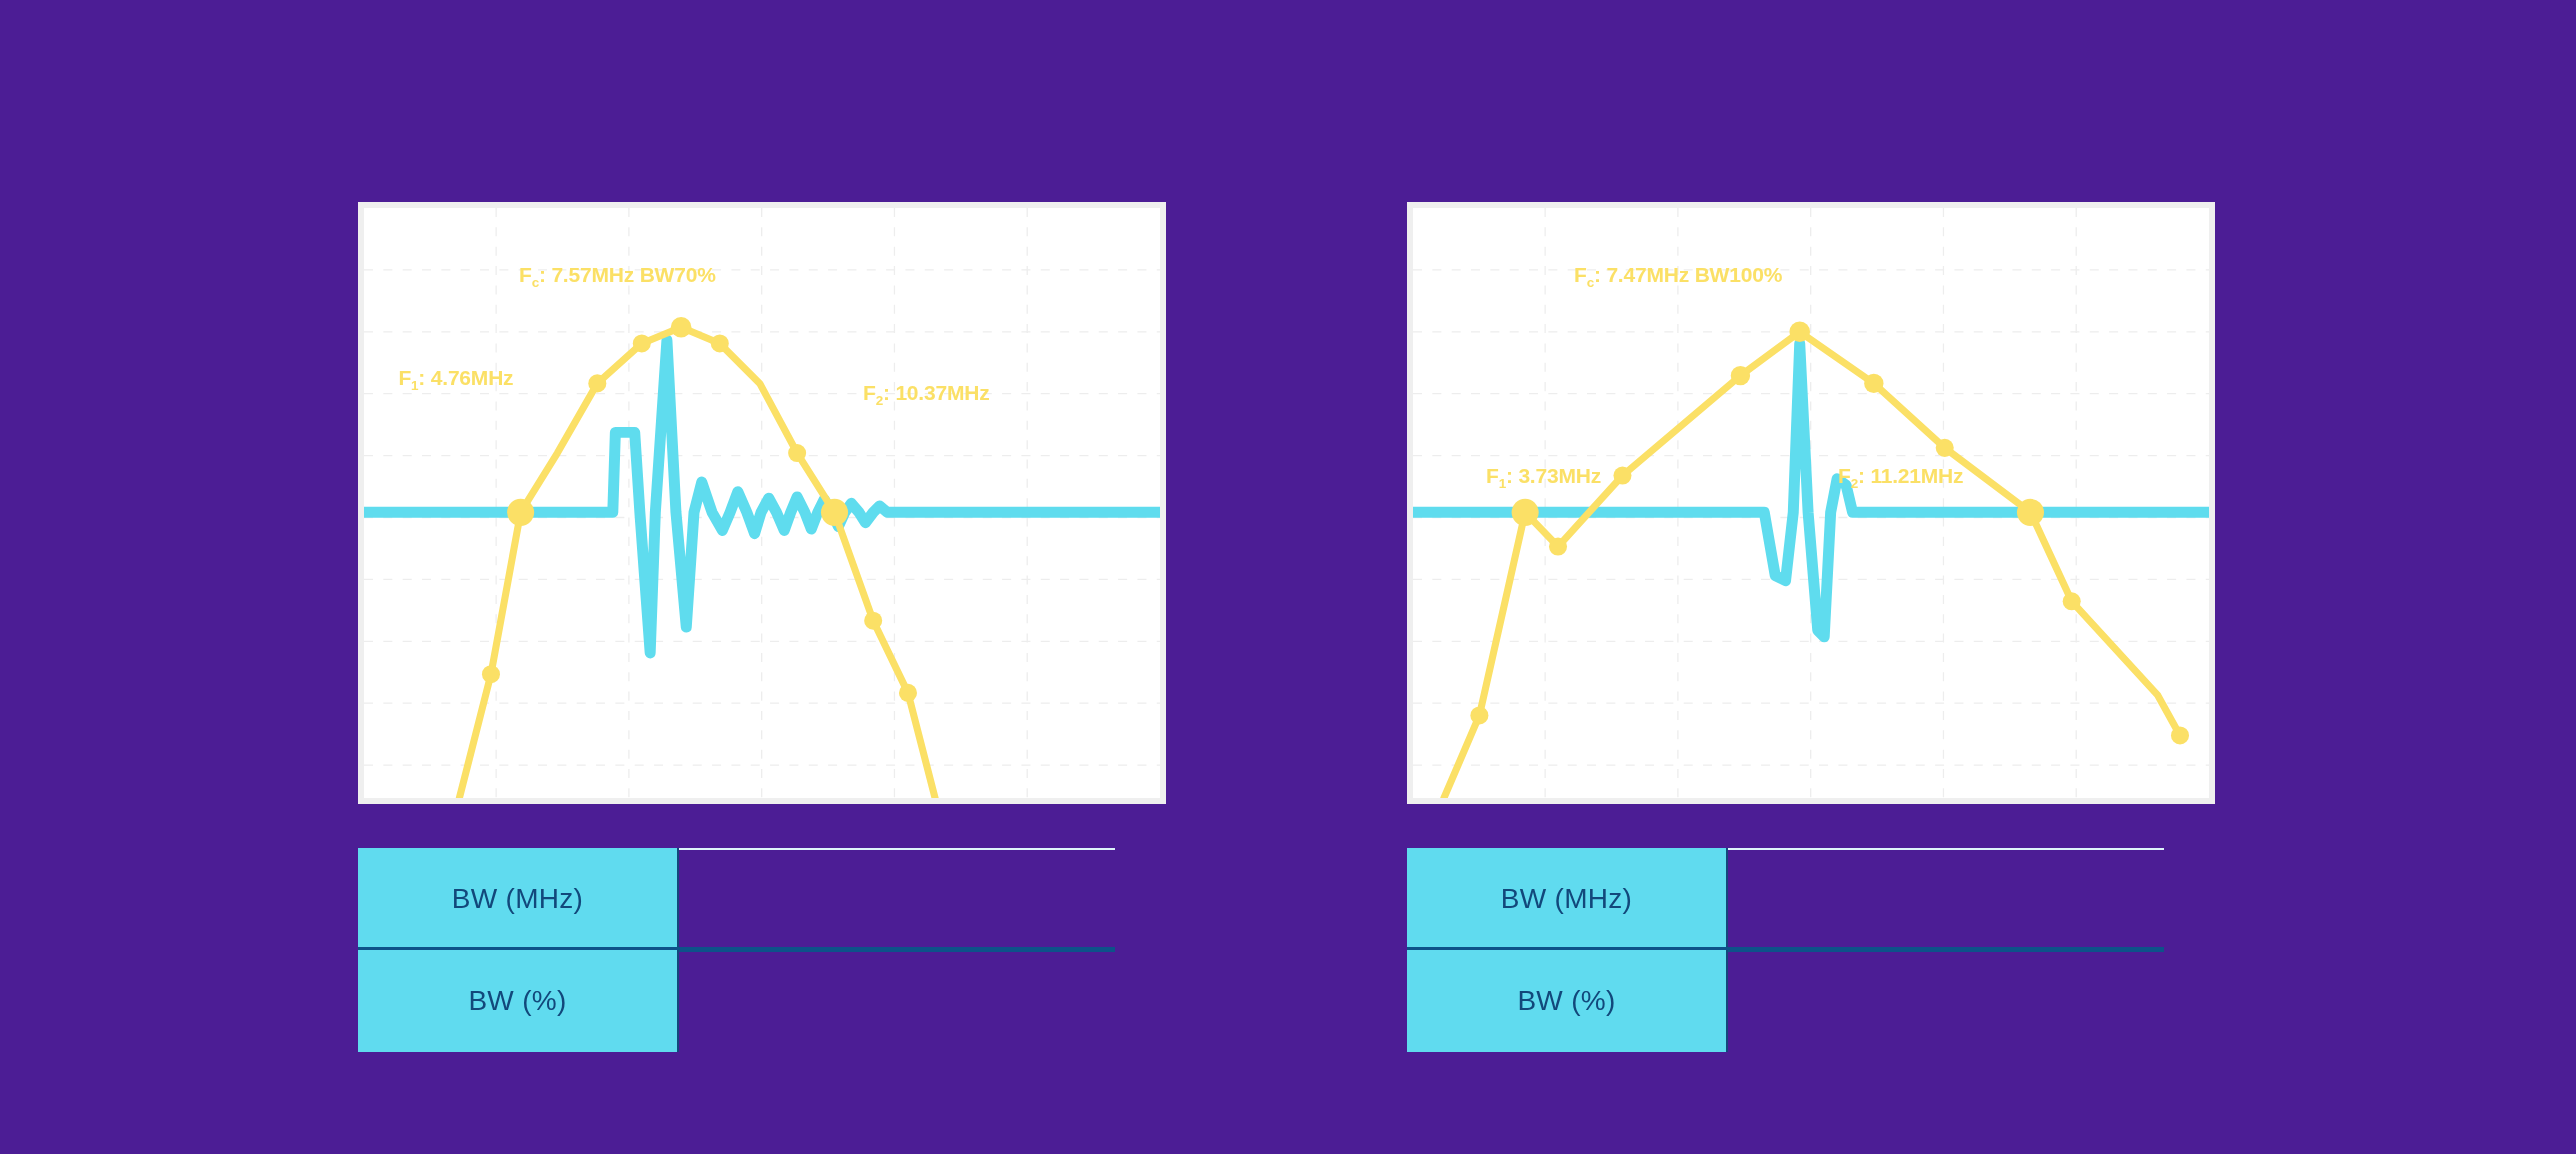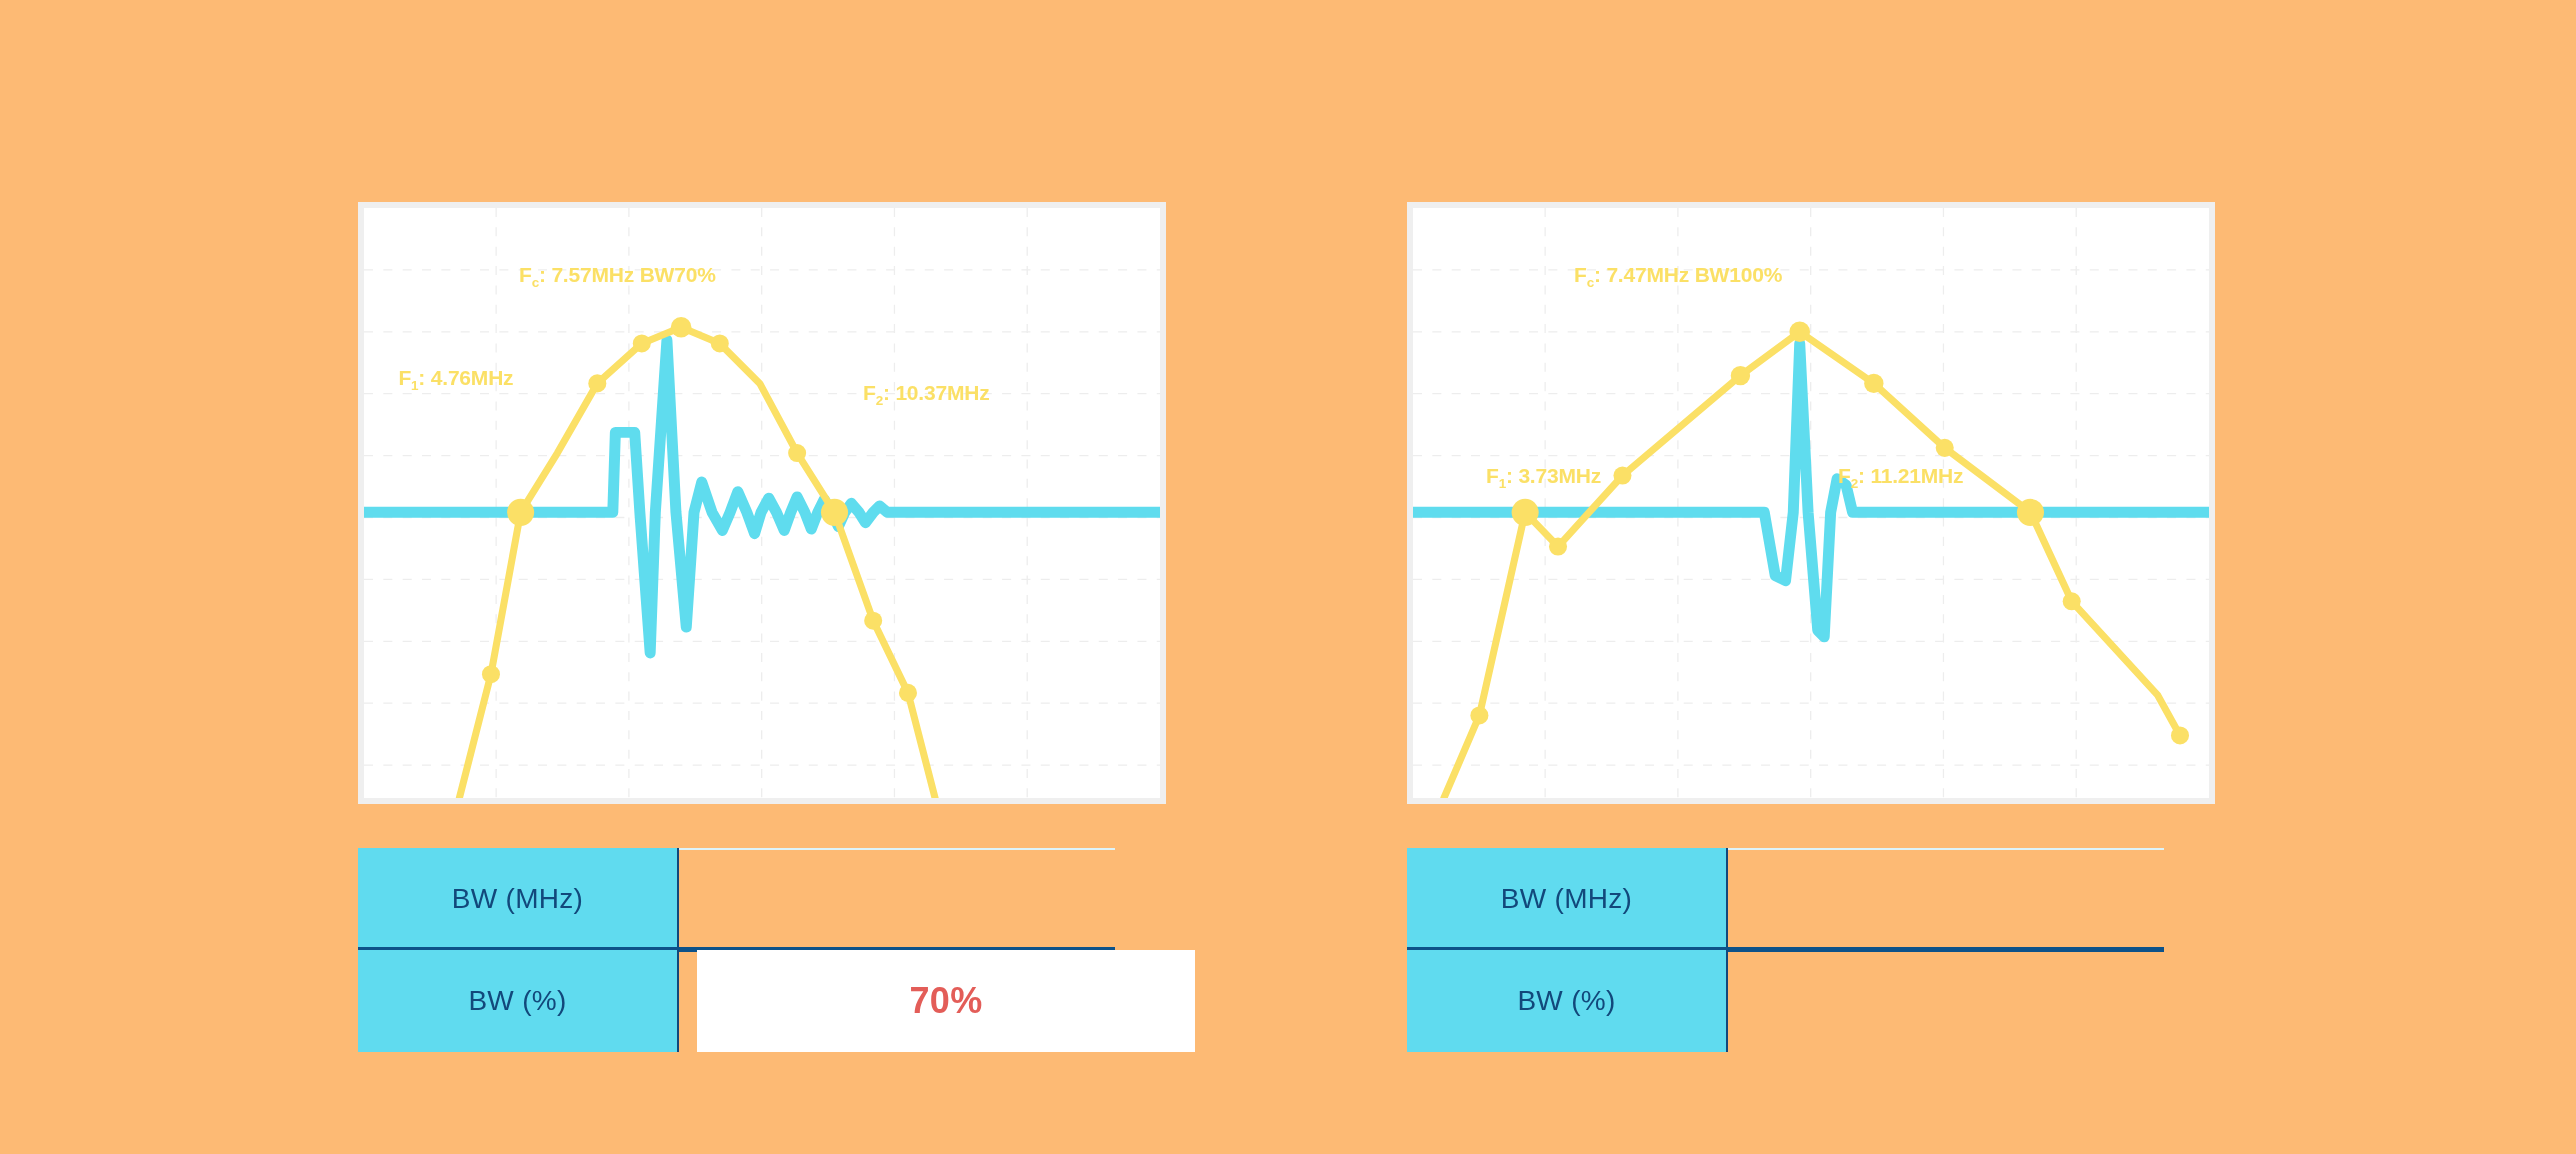--- a/index.html
+++ b/index.html
@@ -11,21 +11,21 @@
     width: 2576px;
     height: 1154px;
     font-family: "Liberation Sans", sans-serif;
     overflow: hidden;
     position: relative;
   }
 
   .stage {
     position: absolute;
     inset: 0;
-    background: #fdba74;
+    background: #4c1d95;
     padding-left: 46px;
   }
 
   
   .panel {
     position: absolute;
     top: 0;
     width: 1095px;
     height: 1154px;
   }
@@ -211,23 +211,20 @@
       <div class="bw-toprule"></div>
 
       <div class="bw-row bw-row-1">
         <div class="bw-key">BW (MHz)</div>
       </div>
 
       <div class="bw-divider"></div>
 
       <div class="bw-row bw-row-2">
         <div class="bw-key">BW (%)</div>
-        <div class="bw-val">
-          <span class="bw-val-pct">70%</span>
-        </div>
       </div>
     </div>
   </div>
 
   <div class="panel panel-right">
 
     <div class="chart-frame">
       <div class="chart-plot">
         <svg class="chart-svg" viewBox="0 0 1235 915" preserveAspectRatio="none">
           <g stroke="#ededed" stroke-width="2" stroke-dasharray="14 16">

